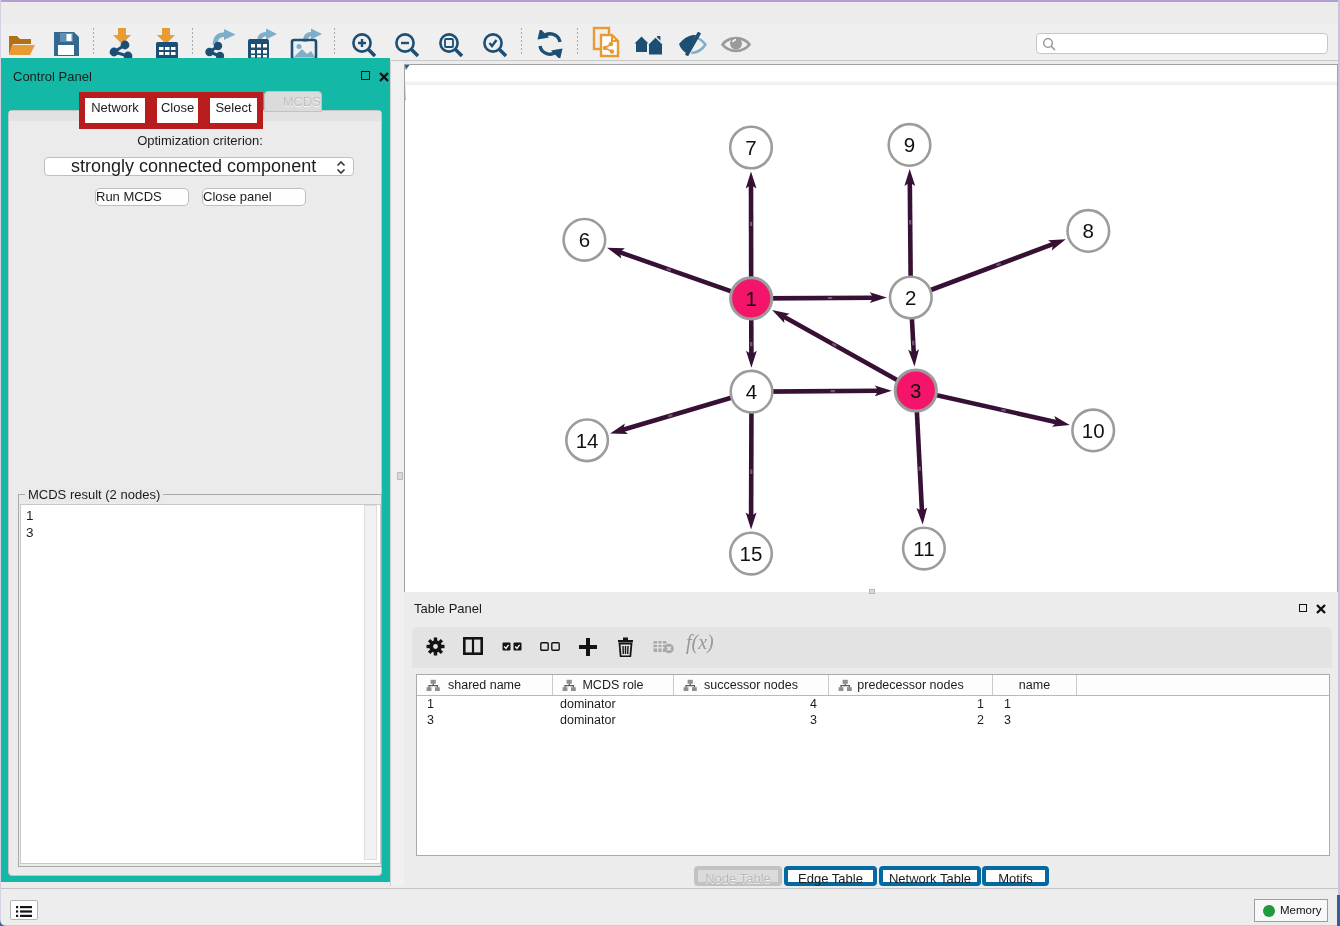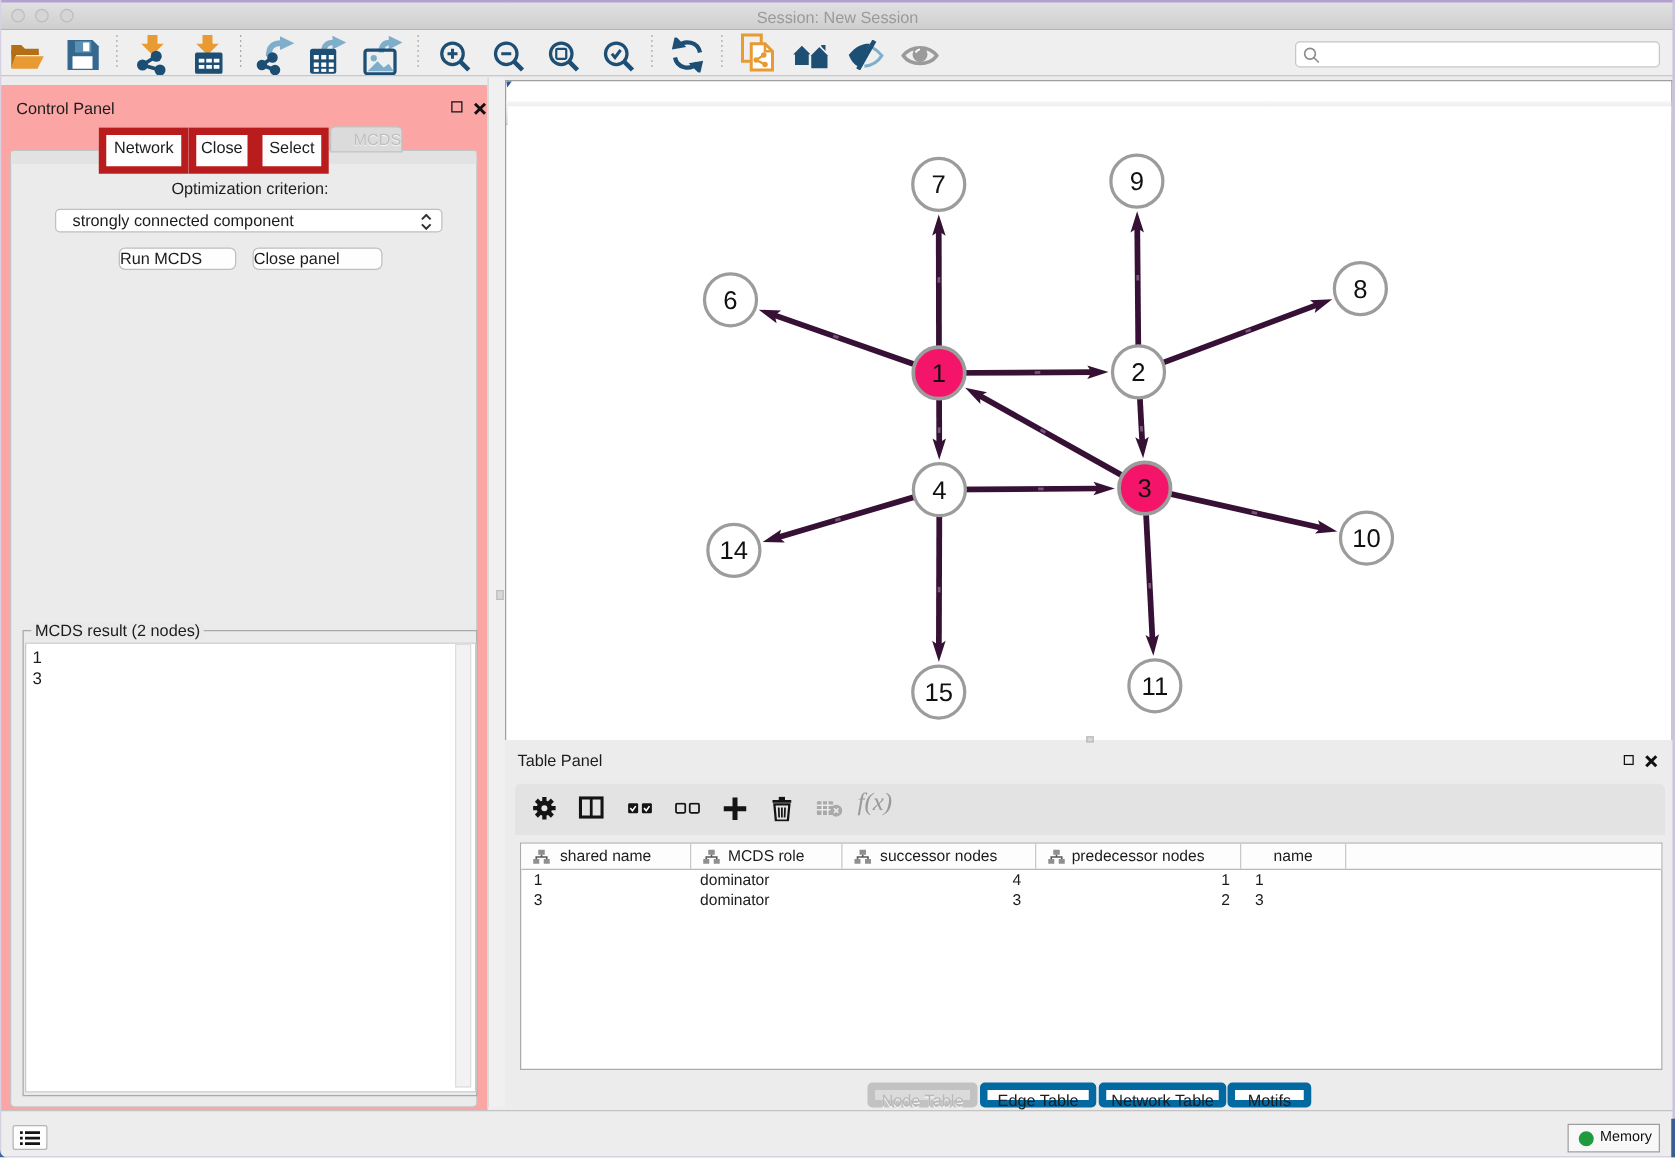--- a/index.html
+++ b/index.html
@@ -6,62 +6,56 @@
 .edge-t {position:absolute;left:0;top:0;width:1340px;height:2px;background:#B49FD2;z-index:50}
 .edge-l {position:absolute;left:0;top:0;width:1px;height:926px;background:#D6D0E2;z-index:50}
 .edge-r {position:absolute;right:0;top:0;width:2px;height:926px;background:#CCC2DE;z-index:50}
 .edge-b {position:absolute;left:0;bottom:0;width:1340px;height:1px;background:#D2CBE0;z-index:50}
 #titlebar {position:absolute;left:0;top:0;width:100%;height:24px;background:linear-gradient(#E2E2E2,#CFCFCF);border-bottom:1px solid #B4B4B4}
 #titlebar .tl {position:absolute;top:7px;width:11px;height:11px;border-radius:50%;background:#D5D5D5;border:1px solid #BDBDBD}
 #title {position:absolute;left:0;right:0;top:6px;text-align:center;font-size:13px;color:#9A9A9A}
 #toolbar {position:absolute;left:0;top:24px;width:100%;height:37px;background:#EFEFEF;border-bottom:1px solid #C8C8C8}
 .vsep {position:absolute;top:4px;height:26px;width:1px;background-image:linear-gradient(#AAA 40%,transparent 40%);background-size:1px 4px}
 #search {position:absolute;left:1036px;top:9px;width:292px;height:21px;background:#fff;border:1px solid #C6C6C6;border-radius:4px}
-#control {position:absolute;left:0;top:68px;width:390px;height:824px;background:#fca5a5}
+#control {position:absolute;left:0;top:58px;width:390px;height:824px;background:#14b8a6}
 #cpanel {position:absolute;left:8px;top:52px;width:374px;height:766px;background:#EBEBEB;border:1px solid #C5C5C5;border-radius:4px}
 .tab {position:absolute;top:34px;height:37px;background:#FEFEFE;border:6px solid #b91c1c;font-size:13px;color:#1c1c1c;text-align:center;line-height:19px}
 .tabsel {position:absolute;top:33px;height:21px;background:#DBDBDB;border:1px solid #C2C2C2;border-radius:4px 4px 0 0;font-size:13px;color:#BFBFBF;text-align:right;line-height:20px;text-shadow:0 1px 0 #F5F5F5}
-#dropdown {position:absolute;left:44px;top:99px;width:310px;height:19px;background:#fff;border:1px solid #BFBFBF;border-radius:4px;font-size:13px;color:#1c1c1c;padding-left:13px;line-height:17px}
+#dropdown {position:absolute;left:44px;top:99px;width:310px;height:19px;background:#fff;border:1px solid #BFBFBF;border-radius:4px;font-size:18px;color:#1c1c1c;padding-left:26px;line-height:17px}
 .btn {position:absolute;height:18px;background:#FEFEFE;border:1px solid #BFBFBF;border-radius:5px;font-size:13px;color:#1c1c1c;text-align:left;line-height:16px}
 #mcdsbox {position:absolute;left:18px;top:436px;width:364px;height:373px;border:1px solid #A9A9A9}
 #mcdslbl {position:absolute;left:6px;top:-7px;background:#E9E9E9;padding:0 3px;font-size:13px;color:#1c1c1c;line-height:14px}
 #mcdstext {position:absolute;left:1px;top:9px;width:361px;height:360px;background:#fff;border:1px solid #C9C9C9;font-size:13.5px;color:#1c1c1c;padding:2px 0 0 5px;line-height:17px}
 #mcdssb {position:absolute;right:4px;top:10px;width:13px;height:355px;background:#F2F2F2;border:1px solid #DDD}
 #splitter {position:absolute;left:390px;top:62px;width:14px;height:824px;background:#F0F0F0;border-left:1px solid #D2D2D2}
 #netwin {position:absolute;left:404px;top:64px;width:934px;height:528px;border:1px solid #A0A0A0;border-bottom:none;background:#fff}
 #nettitle {position:absolute;left:0;top:16px;width:100%;height:19px;background:linear-gradient(#F7F7F7,#CBCBCB);border-bottom:1px solid #A8A8A8;font-size:18px;color:#111}
 #netcanvas {position:absolute;left:1px;top:20px;width:931px;height:507px;background:#fff}
 #graph text {font-family:"Liberation Sans",sans-serif}
 #tablepanel {position:absolute;left:404px;top:597px;width:936px;height:289px;background:#ECECEC}
 #ttoolbar {position:absolute;left:8px;top:30px;width:920px;height:41px;background:#E3E3E3;border-radius:5px 5px 0 0}
 #ttable {position:absolute;left:12px;top:77px;width:914px;height:182px;background:#fff;border:1px solid #ABABAB}
 #thead {position:absolute;left:0;top:0;width:100%;height:21px;background:#FDFDFD;border-bottom:1px solid #B9B9B9}
 .thc {position:absolute;top:0;height:20px;border-right:1px solid #C9C9C9;font-size:12.5px;color:#1c1c1c;text-align:center;line-height:20px}
 .thc svg {position:absolute}
 .trow {position:absolute;left:0;width:100%;height:16px;font-size:12.5px;color:#1c1c1c}
 .trow span {position:absolute;top:0;line-height:16px}
-.btab {position:absolute;top:269px;height:20px;background:#FEFEFE;border:6px solid #0369a1;border-radius:4px;font-size:13px;color:#1c1c1c;text-align:center;line-height:18px}
+.btab {position:absolute;top:269px;height:20px;background:#FEFEFE;border:4px solid #0369a1;border-radius:4px;font-size:13px;color:#1c1c1c;text-align:center;line-height:18px}
 .tsel {background:#DBDBDB;color:#B9B9B9;text-shadow:0 1px 0 #F2F2F2;border-color:#C2C2C2}
 #statusbar {position:absolute;left:0;top:888px;width:100%;height:38px;background:#EDEDED;border-top:1px solid #C4C4C4}
 #listbtn {position:absolute;left:10px;top:11px;width:28px;height:20px;background:#FDFDFD;border:1px solid #B5B5B5;border-radius:2px;text-align:center;padding-top:3px}
 #membtn {position:absolute;left:1254px;top:10px;width:74px;height:23px;background:#F8F8F8;border:1px solid #9E9E9E;font-size:11.5px;color:#111;line-height:21px;padding-left:25px}
 #memdot {position:absolute;left:8px;top:5px;width:12px;height:12px;border-radius:50%;background:#1F9A3D}
 </style></head>
 <body>
 <div id="win">
     <div class="edge-t"></div>
     <div class="edge-l"></div>
     <div class="edge-r"></div>
     <div class="edge-b"></div>
-<div id="titlebar">
-      <div class="tl" style="left:9px"></div>
-      <div class="tl" style="left:28px"></div>
-      <div class="tl" style="left:48px"></div>
-      <span id="title">Session: New Session</span>
-    </div>
 <div id="toolbar">
       <div style="position:absolute;left:0;top:-24px;width:100%;height:61px">
         <svg style="position:absolute;left:7px;top:31px" width="30" height="27" viewBox="0 0 30 27">
           <path d="M2 5 h8 l3 3 h11 v5 h-22 z" fill="#B36F16"></path>
           <path d="M2 24 V9 h9 l2 2 h11 v2 h-18 l-4 11" fill="#B36F16"></path>
           <path d="M5 14 h23 l-5 10 h-21 z" fill="#E89A33"></path>
         </svg>
         <svg style="position:absolute;left:53px;top:31px" width="27" height="26" viewBox="0 0 27 26">
           <path d="M1 1 h20 l5 5 v19 h-25 z" fill="#34688F"></path>
           <rect x="7" y="2" width="13" height="9" fill="#5D8FB3"></rect>

